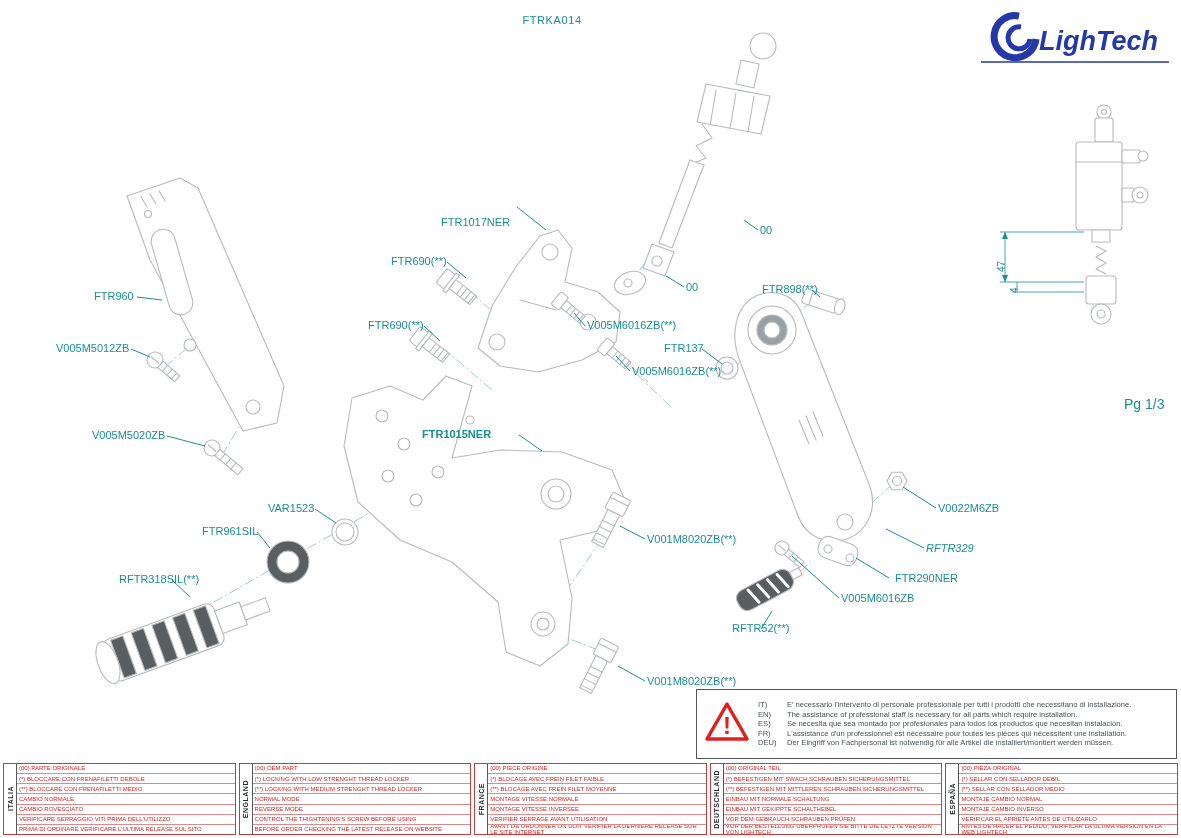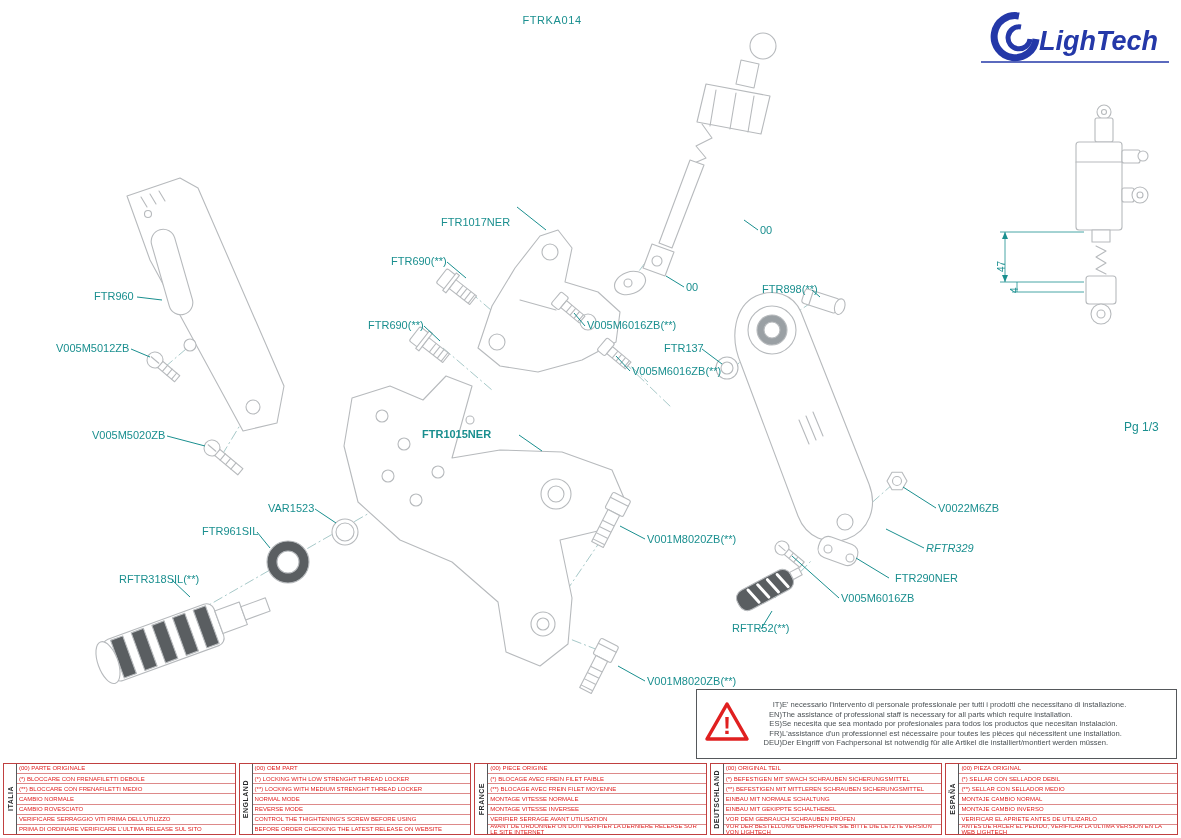--- a/index.html
+++ b/index.html
@@ -3,39 +3,39 @@
 <meta charset="utf-8">
 <title>FTRKA014</title>
 <style>
   *{margin:0;padding:0;box-sizing:border-box;}
   html,body{background:#fff;}
   body{position:relative;width:1181px;height:838px;overflow:hidden;
        font-family:"Liberation Sans","DejaVu Sans",sans-serif;}
   .page-title{position:absolute;top:14px;left:7px;width:1090px;text-align:center;
        color:#1a8f8f;font-size:11px;letter-spacing:.6px;}
   .logo{position:absolute;top:8px;right:10px;width:192px;height:66px;}
-  .pg-number{position:absolute;left:1124px;top:420px;color:#1a8f8f;font-size:12px;}
+  .pg-number{position:absolute;left:1124px;top:396px;color:#1a8f8f;font-size:14px;}
   .drawing{position:absolute;left:0;top:0;width:1181px;height:760px;}
   .parts{fill:#ffffff;stroke:#b7babd;stroke-width:1.1;stroke-linejoin:round;stroke-linecap:round;}
   .parts .noline{fill:none;}
   .parts .darkfill{fill:#5a5e61;}
   .parts .midfill{fill:#9aa0a4;}
   .dash{stroke:#9cc2c2;stroke-width:.9;fill:none;stroke-dasharray:10 3 2 3;}
   .dim{stroke:#1a8f8f;stroke-width:.8;fill:none;}
   .dim-arrow{fill:#1a8f8f;stroke:none;}
   .leaders line{stroke:#1a8f8f;stroke-width:1;}
   #label-layer{position:absolute;left:0;top:0;width:1181px;height:760px;pointer-events:none;}
   .part-label{position:absolute;color:#1a8f8f;font-size:11px;line-height:12px;white-space:nowrap;}
   .dim-rot{transform:rotate(-90deg);transform-origin:left top;font-size:10px;}
   .warning-box{position:absolute;left:696px;top:689px;width:481px;height:70px;
        border:1px solid #55585b;background:#fff;display:flex;align-items:center;
        gap:8px;padding:3px 7px;}
   .warn-tri{flex:0 0 auto;}
   .warn-text{flex:1;}
-  .warn-line{display:flex;font-size:7.6px;line-height:1.25;color:#4a5054;text-align:right;}
+  .warn-line{display:flex;gap:5px;font-size:7.6px;line-height:1.25;color:#4a5054;}
   .warn-code{flex:0 0 24px;}
   .footer{position:absolute;left:3px;top:763px;width:1175px;height:72px;display:flex;gap:3px;}
   .ftable{flex:1 1 0;display:flex;border:1px solid #c04040;background:#fff;min-width:0;}
   .flang{flex:0 0 13px;border-right:1px solid #55585b;display:flex;align-items:center;justify-content:center;}
   .flang span{writing-mode:vertical-rl;transform:rotate(180deg);font-size:7px;font-weight:bold;
        color:#26282a;letter-spacing:.5px;white-space:nowrap;}
   .frows{flex:1;display:flex;flex-direction:column;min-width:0;}
   .frow{flex:1 1 0;border-bottom:1px solid #dd8a8a;color:#e02020;font-size:6px;
        line-height:1.05;padding:0 2px;display:flex;align-items:center;overflow:hidden;}
   .frow:last-child{border-bottom:none;}

